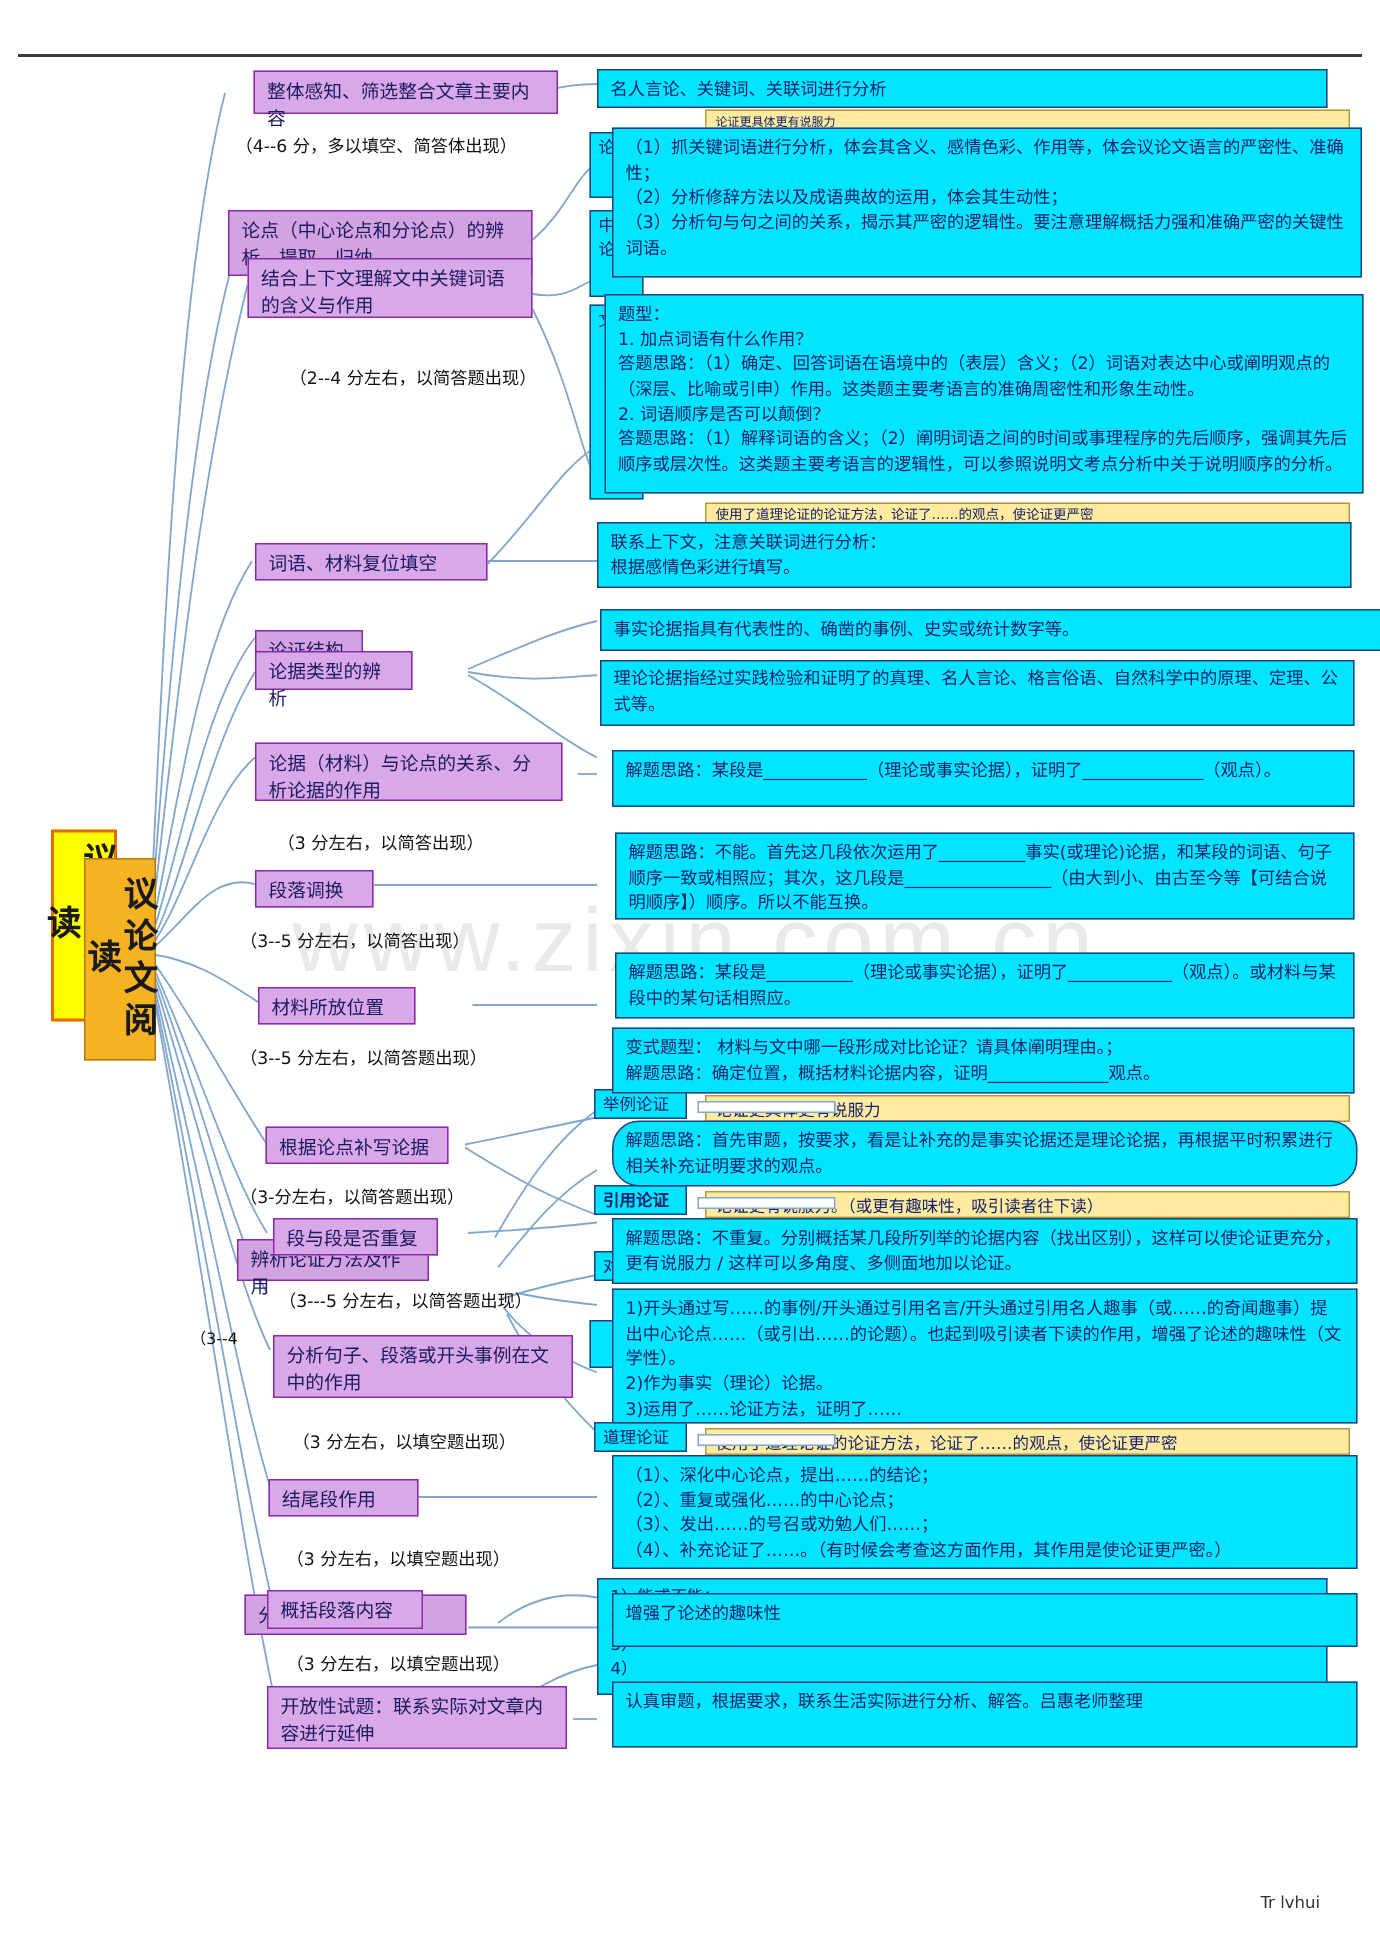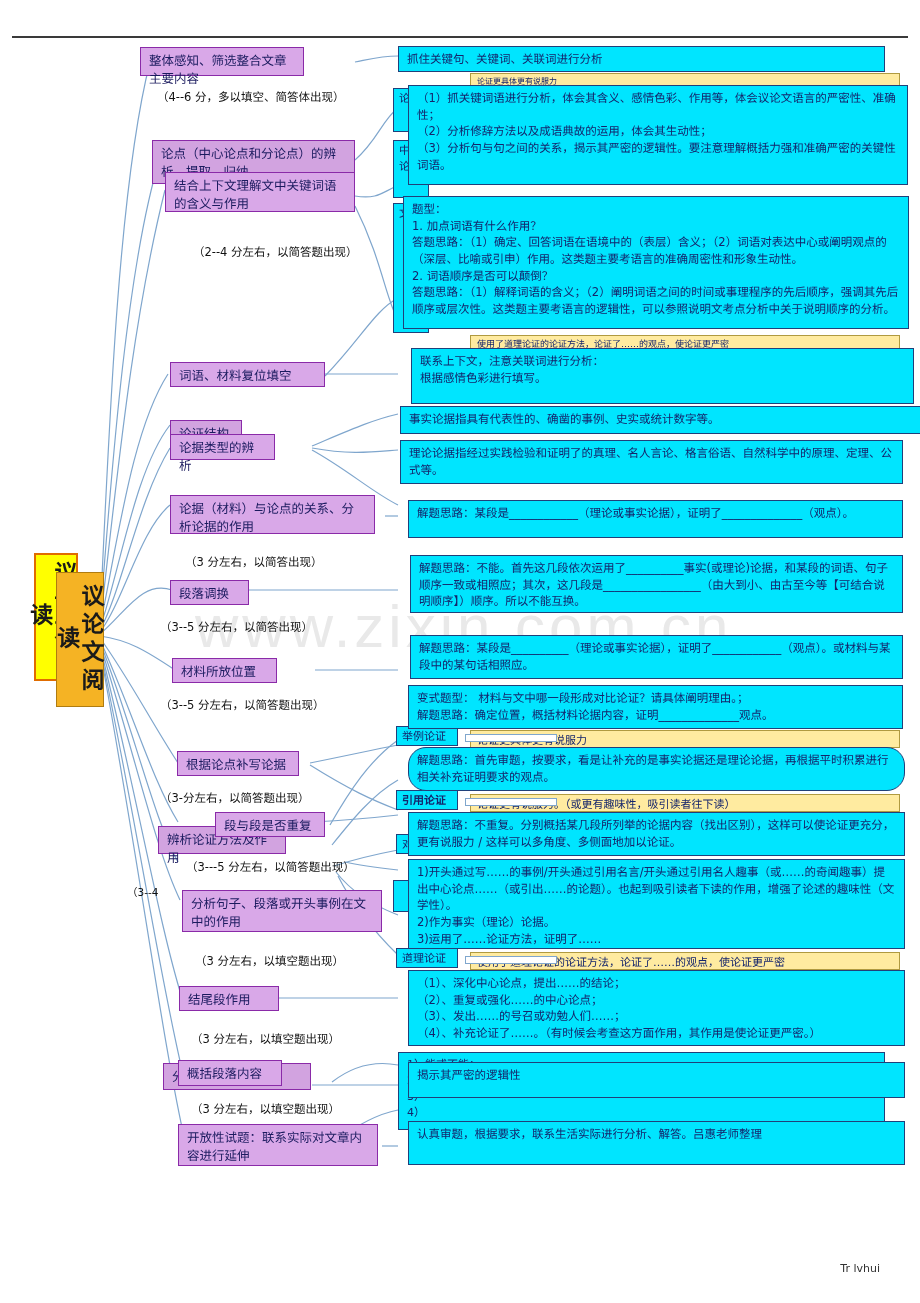--- a/index.html
+++ b/index.html
@@ -179,21 +179,21 @@
     <path d="M398 1146 L 382 1146"></path>
   </svg>
 
   <div class="title-box title-back" style="left:34px; top:553px; width:44px; height:128px;">议论文阅读</div>
   <div class="title-box title-front" style="left:56px; top:572px; width:48px; height:135px;">议论文阅读</div>
 
   <div class="node cyan under small" style="left:393px; top:88px; width:36px; height:44px; white-space:pre-line;">论题</div>
   <div class="node cyan under small" style="left:393px; top:140px; width:36px; height:58px; white-space:pre-line;">中心论料</div>
   <div class="node cyan under small" style="left:393px; top:203px; width:36px; height:130px;">文</div>
 
-  <div class="node purple" style="left:140px; top:47px; width:164px; height:29px;">整体感知、筛选整合文章主要内容</div>
+  <div class="node purple" style="left:169px; top:47px; width:203px; height:29px;">整体感知、筛选整合文章主要内容</div>
   <div class="note" style="left:157px; top:88px;">（4--6 分，多以填空、简答体出现）</div>
 
   <div class="node purple under" style="left:152px; top:140px; width:203px; height:44px;">论点（中心论点和分论点）的辨析、提取、归纳</div>
   <div class="node purple" style="left:165px; top:172px; width:190px; height:40px;">结合上下文理解文中关键词语的含义与作用</div>
   <div class="note" style="left:193px; top:243px;">（2--4 分左右，以简答题出现）</div>
 
   <div class="node purple" style="left:170px; top:362px; width:155px; height:25px;">词语、材料复位填空</div>
 
   <div class="node purple under" style="left:170px; top:420px; width:72px; height:26px;">论证结构</div>
   <div class="node purple" style="left:170px; top:434px; width:105px; height:26px;">论据类型的辨析</div>
@@ -203,21 +203,21 @@
 
   <div class="node purple" style="left:170px; top:580px; width:79px; height:25px;">段落调换</div>
   <div class="note" style="left:160px; top:618px;">（3--5 分左右，以简答出现）</div>
 
   <div class="node purple" style="left:172px; top:658px; width:105px; height:25px;">材料所放位置</div>
   <div class="note" style="left:160px; top:696px;">（3--5 分左右，以简答题出现）</div>
 
   <div class="node purple" style="left:177px; top:751px; width:122px; height:25px;">根据论点补写论据</div>
   <div class="note" style="left:160px; top:789px;">（3-分左右，以简答题出现）</div>
 
-  <div class="node purple" style="left:182px; top:812px; width:110px; height:25px;margin-left:33px;">段与段是否重复</div>
+  <div class="node purple" style="left:182px; top:812px; width:110px; height:25px;">段与段是否重复</div>
   <div class="node purple under" style="left:158px; top:826px; width:128px; height:28px;">辨析论证方法及作用</div>
   <div class="note" style="left:186px; top:858px;">（3---5 分左右，以简答题出现）</div>
   <div class="note" style="left:127px; top:884px; font-size:10.5px;">（3--4</div>
 
   <div class="node purple" style="left:182px; top:890px; width:200px; height:42px;">分析句子、段落或开头事例在文中的作用</div>
   <div class="note" style="left:195px; top:952px;">（3 分左右，以填空题出现）</div>
 
   <div class="node purple" style="left:179px; top:986px; width:100px; height:25px;">结尾段作用</div>
   <div class="note" style="left:191px; top:1030px;">（3 分左右，以填空题出现）</div>
 
@@ -238,33 +238,33 @@
   <div class="node whitestrip" style="left:465px; top:798px; width:92px; height:8px;"></div>
   <div class="node whitestrip" style="left:465px; top:842px; width:92px; height:8px;"></div>
   <div class="node whitestrip" style="left:465px; top:956px; width:92px; height:8px;"></div>
 
   <div class="node cyan small" style="left:396px; top:726px; width:62px; height:20px; z-index:4;">举例论证</div>
   <div class="node cyan small" style="left:396px; top:790px; width:62px; height:20px; z-index:4;font-weight:bold;">引用论证</div>
   <div class="node cyan small" style="left:396px; top:834px; width:62px; height:20px; z-index:4;">对比论证</div>
   <div class="node cyan small" style="left:396px; top:948px; width:62px; height:20px; z-index:4;">道理论证</div>
   <div class="node cyan small" style="left:393px; top:880px; width:34px; height:32px; z-index:4;"></div>
 
-  <div class="node cyan" style="left:398px; top:46px; width:487px; height:26px;">抓住关键句、关键词、关联词进行分析</div>
+  <div class="node cyan" style="left:398px; top:46px; width:487px; height:26px;">名人言论、关键词、关联词进行分析</div>
 
   <div class="node cyan" style="left:408px; top:85px; width:500px; height:100px; white-space:pre-line;">（1）抓关键词语进行分析，体会其含义、感情色彩、作用等，体会议论文语言的严密性、准确性；
 （2）分析修辞方法以及成语典故的运用，体会其生动性；
 （3）分析句与句之间的关系，揭示其严密的逻辑性。要注意理解概括力强和准确严密的关键性词语。</div>
 
   <div class="node cyan" style="left:403px; top:196px; width:506px; height:133px; white-space:pre-line;">题型：
     1. 加点词语有什么作用？
 答题思路：（1）确定、回答词语在语境中的（表层）含义；（2）词语对表达中心或阐明观点的（深层、比喻或引申）作用。这类题主要考语言的准确周密性和形象生动性。
     2. 词语顺序是否可以颠倒？
 答题思路：（1）解释词语的含义；（2）阐明词语之间的时间或事理程序的先后顺序，强调其先后顺序或层次性。这类题主要考语言的逻辑性，可以参照说明文考点分析中关于说明顺序的分析。</div>
 
-  <div class="node cyan" style="left:411px; top:348px; width:503px; height:56px; white-space:pre-line;">联系上下文，注意关联词进行分析：
+  <div class="node cyan" style="left:398px; top:348px; width:503px; height:44px; white-space:pre-line;">联系上下文，注意关联词进行分析：
 根据感情色彩进行填写。</div>
 
   <div class="node cyan" style="left:400px; top:406px; width:579px; height:28px;">事实论据指具有代表性的、确凿的事例、史实或统计数字等。</div>
 
   <div class="node cyan" style="left:400px; top:440px; width:503px; height:44px; white-space:pre-line;font-family:Liberation Serif, serif;">理论论据指经过实践检验和证明了的真理、名人言论、格言俗语、自然科学中的原理、定理、公式等。</div>
 
   <div class="node cyan" style="left:408px; top:500px; width:495px; height:38px;">解题思路：某段是____________（理论或事实论据），证明了______________（观点）。</div>
 
   <div class="node cyan" style="left:410px; top:555px; width:493px; height:58px;">解题思路：不能。首先这几段依次运用了__________事实(或理论)论据，和某段的词语、句子顺序一致或相照应；其次，这几段是_________________（由大到小、由古至今等【可结合说明顺序】）顺序。所以不能互换。</div>
 
@@ -279,21 +279,21 @@
 
   <div class="node cyan" style="left:408px; top:859px; width:497px; height:90px; white-space:pre-line;">1)开头通过写……的事例/开头通过引用名言/开头通过引用名人趣事（或……的奇闻趣事）提出中心论点……（或引出……的论题）。也起到吸引读者下读的作用，增强了论述的趣味性（文学性）。
 2)作为事实（理论）论据。
 3)运用了……论证方法，证明了……</div>
 
   <div class="node cyan" style="left:408px; top:970px; width:497px; height:76px; white-space:pre-line;">（1）、深化中心论点，提出……的结论；
 （2）、重复或强化……的中心论点；
 （3）、发出……的号召或劝勉人们……；
 （4）、补充论证了……。（有时候会考查这方面作用，其作用是使论证更严密。）</div>
 
-  <div class="node cyan" style="left:408px; top:1062px; width:497px; height:36px;">揭示其严密的逻辑性</div>
+  <div class="node cyan" style="left:408px; top:1062px; width:497px; height:36px;">增强了论述的趣味性</div>
 
   <div class="node cyan under" style="left:398px; top:1052px; width:487px; height:78px; white-space:pre-line; font-size:11px;">1）能或不能；
 2）解释词语的意思，代入句中的意思；
 3）
 4）</div>
 
   <div class="node cyan" style="left:408px; top:1121px; width:497px; height:44px;">认真审题，根据要求，联系生活实际进行分析、解答。吕惠老师整理</div>
 
   <div class="footer-sig">Tr lvhui</div>
 

